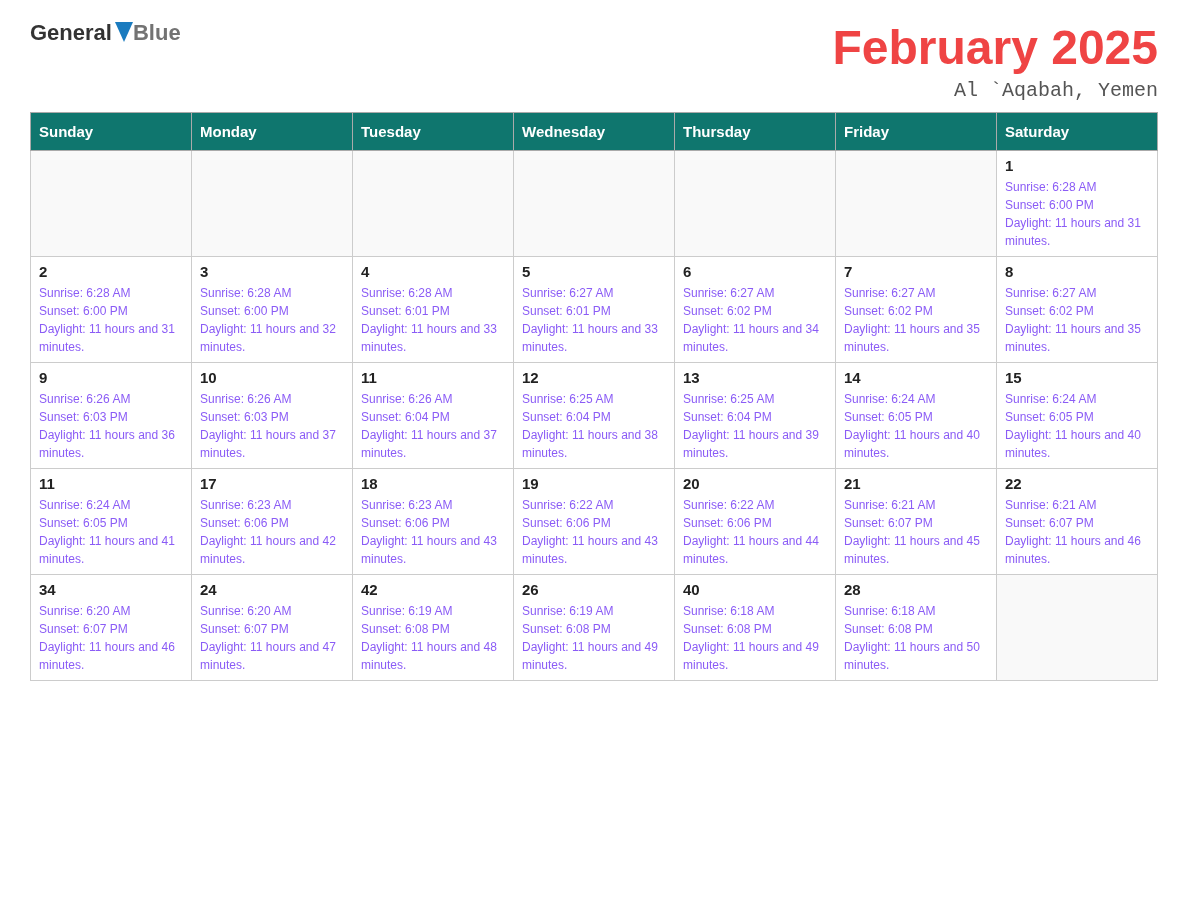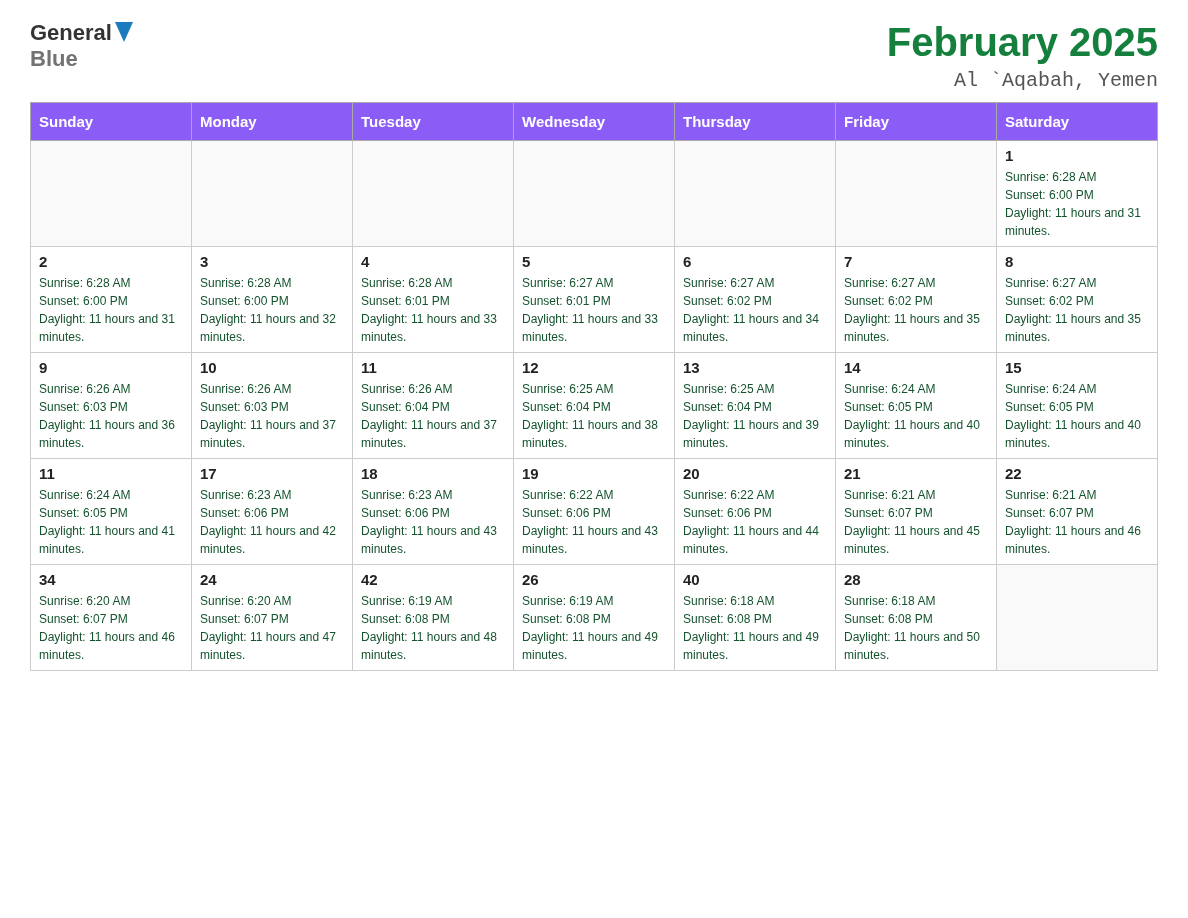--- a/index.html
+++ b/index.html
@@ -23,37 +23,37 @@
     }
     .logo-text-blue {
       font-size: 22px;
       font-weight: bold;
       color: #737373;
     }
     .title-block {
       text-align: right;
     }
     .main-title {
-      font-size: 40px;
-      font-weight: bold;
-      color: #15803d;
+      font-size: 48px;
+      font-weight: bold;
+      color: #ef4444;
     }
     .subtitle {
       font-size: 20px;
       color: #555;
       margin-top: 4px;
       font-family: Liberation Mono, monospace;
     }
     .calendar {
       width: 100%;
       border-collapse: collapse;
       border: 1px solid #aaa;
     }
     .calendar thead tr th {
-      background-color: #8b5cf6;
+      background-color: #0f766e;
       color: #fff;
       padding: 10px 8px;
       font-size: 15px;
       text-align: left;
       border: 1px solid #aaa;
     }
     .calendar tbody tr td {
       vertical-align: top;
       border: 1px solid #ccc;
       padding: 6px 8px;
@@ -61,33 +61,33 @@
       min-height: 100px;
     }
     .day-number {
       font-size: 15px;
       font-weight: bold;
       color: #222;
       margin-bottom: 4px;
     }
     .day-info {
       font-size: 12px;
-      color: #14532d;
+      color: #8b5cf6;
       line-height: 1.5;
     }
     .empty-cell {
       background: #f9f9f9;
     }
     .row-divider td {
       border-top: 2px solid #2e6da4;
     }
     
     .logo-wrapper {
       display: flex;
-      flex-direction: column;
+      flex-direction: row;
       align-items: flex-start;
     }
     .logo-top-line {
       display: flex;
       align-items: center;
     }
     .logo-svg {
       margin-left: 3px;
       margin-top: -2px;
     }

